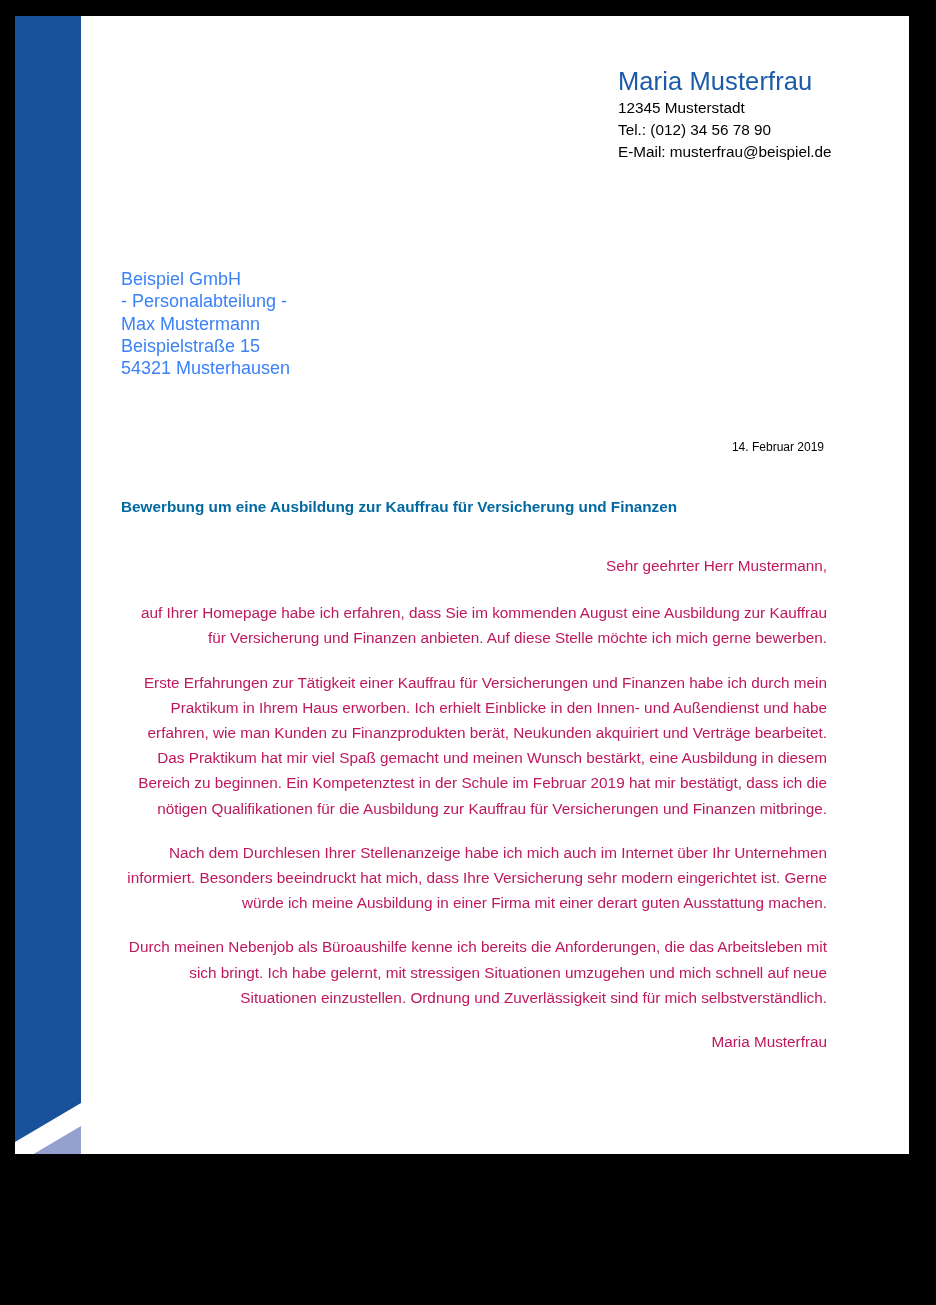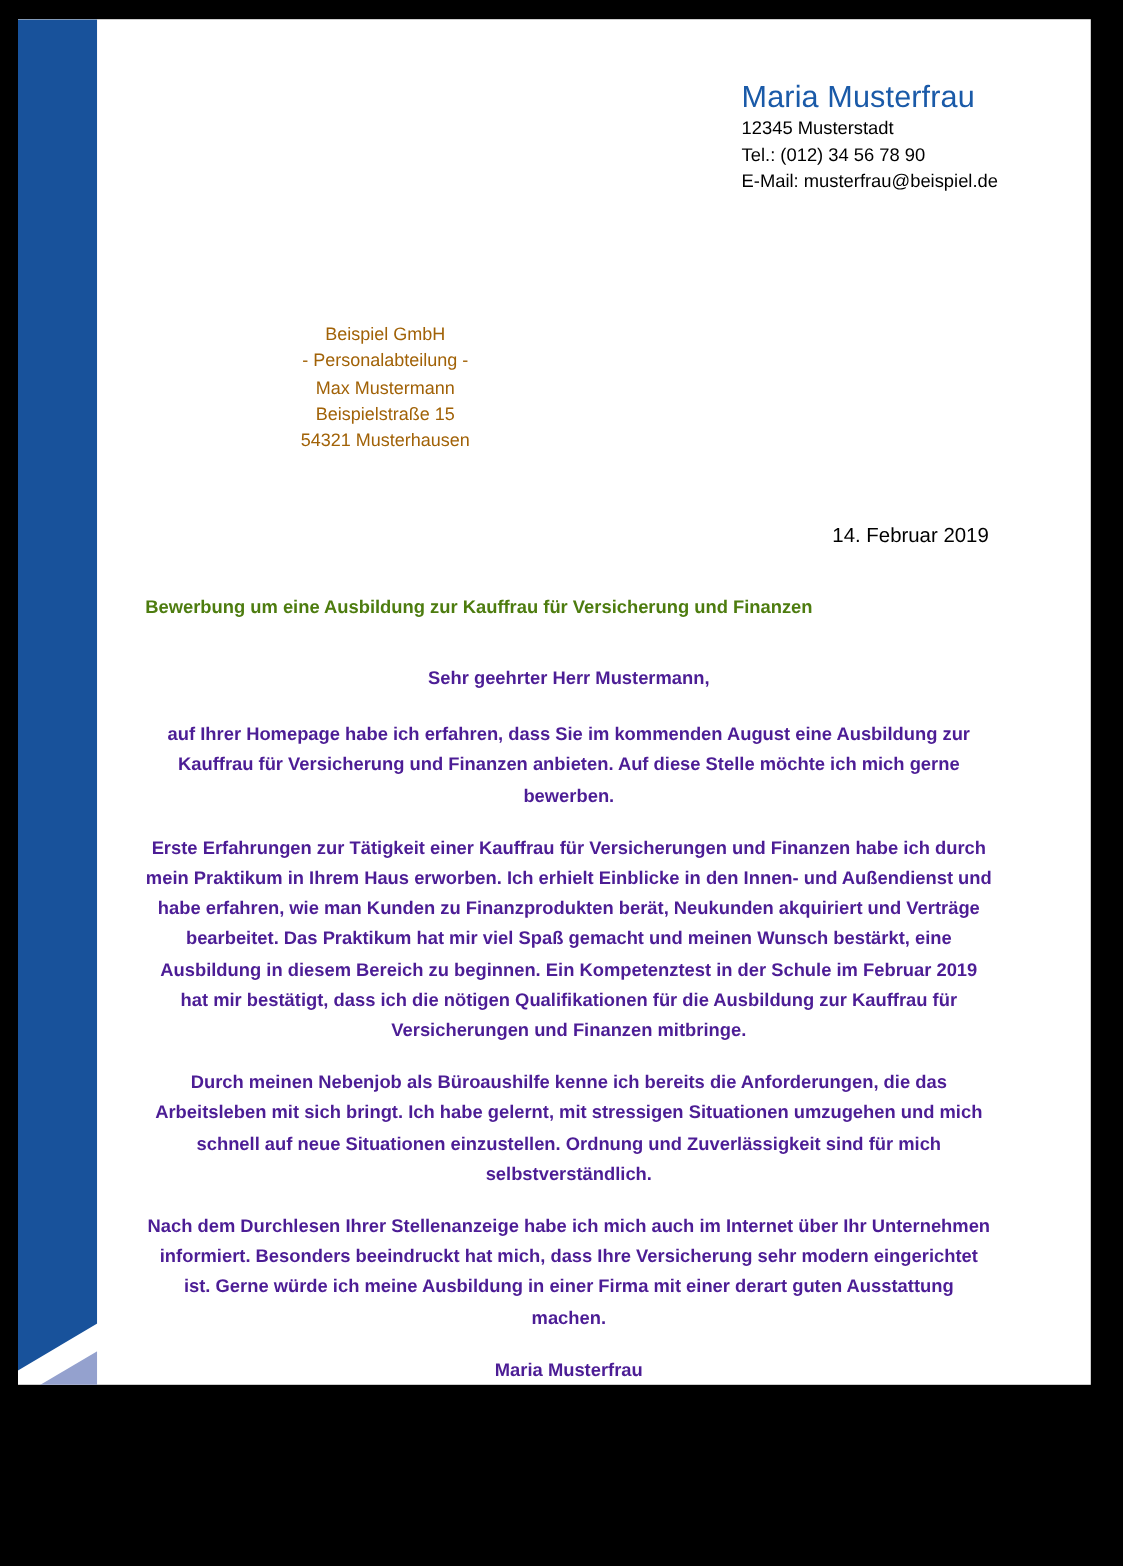--- a/index.html
+++ b/index.html
@@ -60,65 +60,63 @@
   }
 
   
   #recipient {
     position: absolute;
     left: 106px;
     top: 252px;
     width: 400px;
   }
   .recipient-line {
-    color: #a16207;
-    font-size: 15px;
+    color: #3b82f6;
+    font-size: 18px;
     line-height: 22.3px;
     white-space: nowrap;
-    text-align: center;
   }
 
   
   #date {
     position: absolute;
     left: 106px;
     top: 420px;
     width: 703px;
     text-align: right;
     color: #000000;
-    font-size: 17px;
+    font-size: 12px;
     line-height: 22px;
   }
 
   
   #subject {
     position: absolute;
     left: 106px;
     top: 480px;
     width: 720px;
-    color: #4d7c0f;
+    color: #0369a1;
     font-size: 15.3px;
     font-weight: bold;
     line-height: 22px;
   }
 
   
   #body {
     position: absolute;
     left: 106px;
     top: 537px;
     width: 706px;
   }
   #body p {
     margin: 0 0 19px 0;
-    color: #4c1d95;
+    color: #be185d;
     font-size: 15.3px;
     line-height: 25.2px;
-    text-align: center;
-    font-weight: bold;
+    text-align: right;
   }
   #body p.salutation { margin-bottom: 22px; }
   #body p.closing-phrase { margin-bottom: 20px; }
   #body p.signoff { margin-bottom: 52px; }
   #body p.signature { margin-bottom: 0; }
 </style>
 </head>
 <body>
 
 <div id="page">
@@ -146,18 +144,18 @@
   </div>
 
   <div id="date">14. Februar 2019</div>
 
   <div id="subject">Bewerbung um eine Ausbildung zur Kauffrau für Versicherung und Finanzen</div>
 
   <div id="body">
     <p class="salutation">Sehr geehrter Herr Mustermann,</p>
     <p>auf Ihrer Homepage habe ich erfahren, dass Sie im kommenden August eine Ausbildung zur Kauffrau für Versicherung und Finanzen anbieten. Auf diese Stelle möchte ich mich gerne bewerben.</p>
     <p>Erste Erfahrungen zur Tätigkeit einer Kauffrau für Versicherungen und Finanzen habe ich durch mein Praktikum in Ihrem Haus erworben. Ich erhielt Einblicke in den Innen- und Außendienst und habe erfahren, wie man Kunden zu Finanzprodukten berät, Neukunden akquiriert und Verträge bearbeitet. Das Praktikum hat mir viel Spaß gemacht und meinen Wunsch bestärkt, eine Ausbildung in diesem Bereich zu beginnen. Ein Kompetenztest in der Schule im Februar 2019 hat mir bestätigt, dass ich die nötigen Qualifikationen für die Ausbildung zur Kauffrau für Versicherungen und Finanzen mitbringe.</p>
+    <p>Nach dem Durchlesen Ihrer Stellenanzeige habe ich mich auch im Internet über Ihr Unternehmen informiert. Besonders beeindruckt hat mich, dass Ihre Versicherung sehr modern eingerichtet ist. Gerne würde ich meine Ausbildung in einer Firma mit einer derart guten Ausstattung machen.</p>
     <p>Durch meinen Nebenjob als Büroaushilfe kenne ich bereits die Anforderungen, die das Arbeitsleben mit sich bringt. Ich habe gelernt, mit stressigen Situationen umzugehen und mich schnell auf neue Situationen einzustellen. Ordnung und Zuverlässigkeit sind für mich selbstverständlich.</p>
-    <p>Nach dem Durchlesen Ihrer Stellenanzeige habe ich mich auch im Internet über Ihr Unternehmen informiert. Besonders beeindruckt hat mich, dass Ihre Versicherung sehr modern eingerichtet ist. Gerne würde ich meine Ausbildung in einer Firma mit einer derart guten Ausstattung machen.</p>
     <p class="signature">Maria Musterfrau</p>
   </div>
 
 </div>
 
 </body></html>

